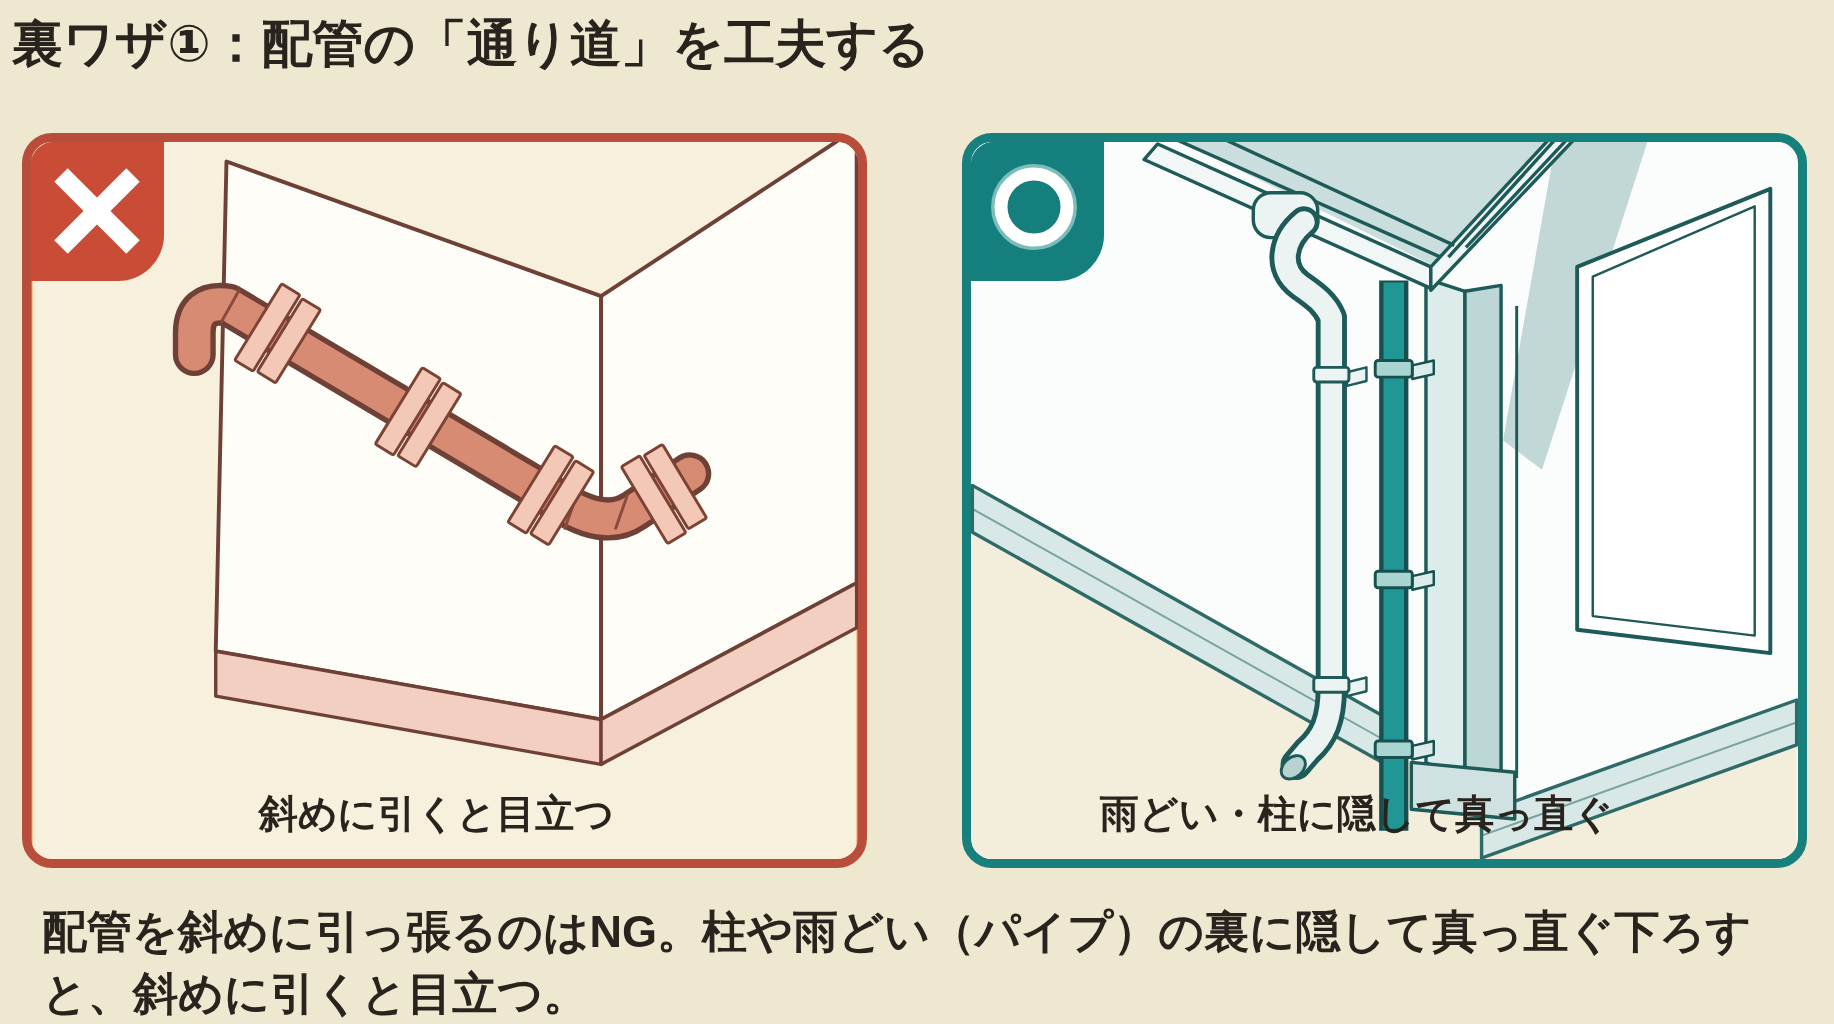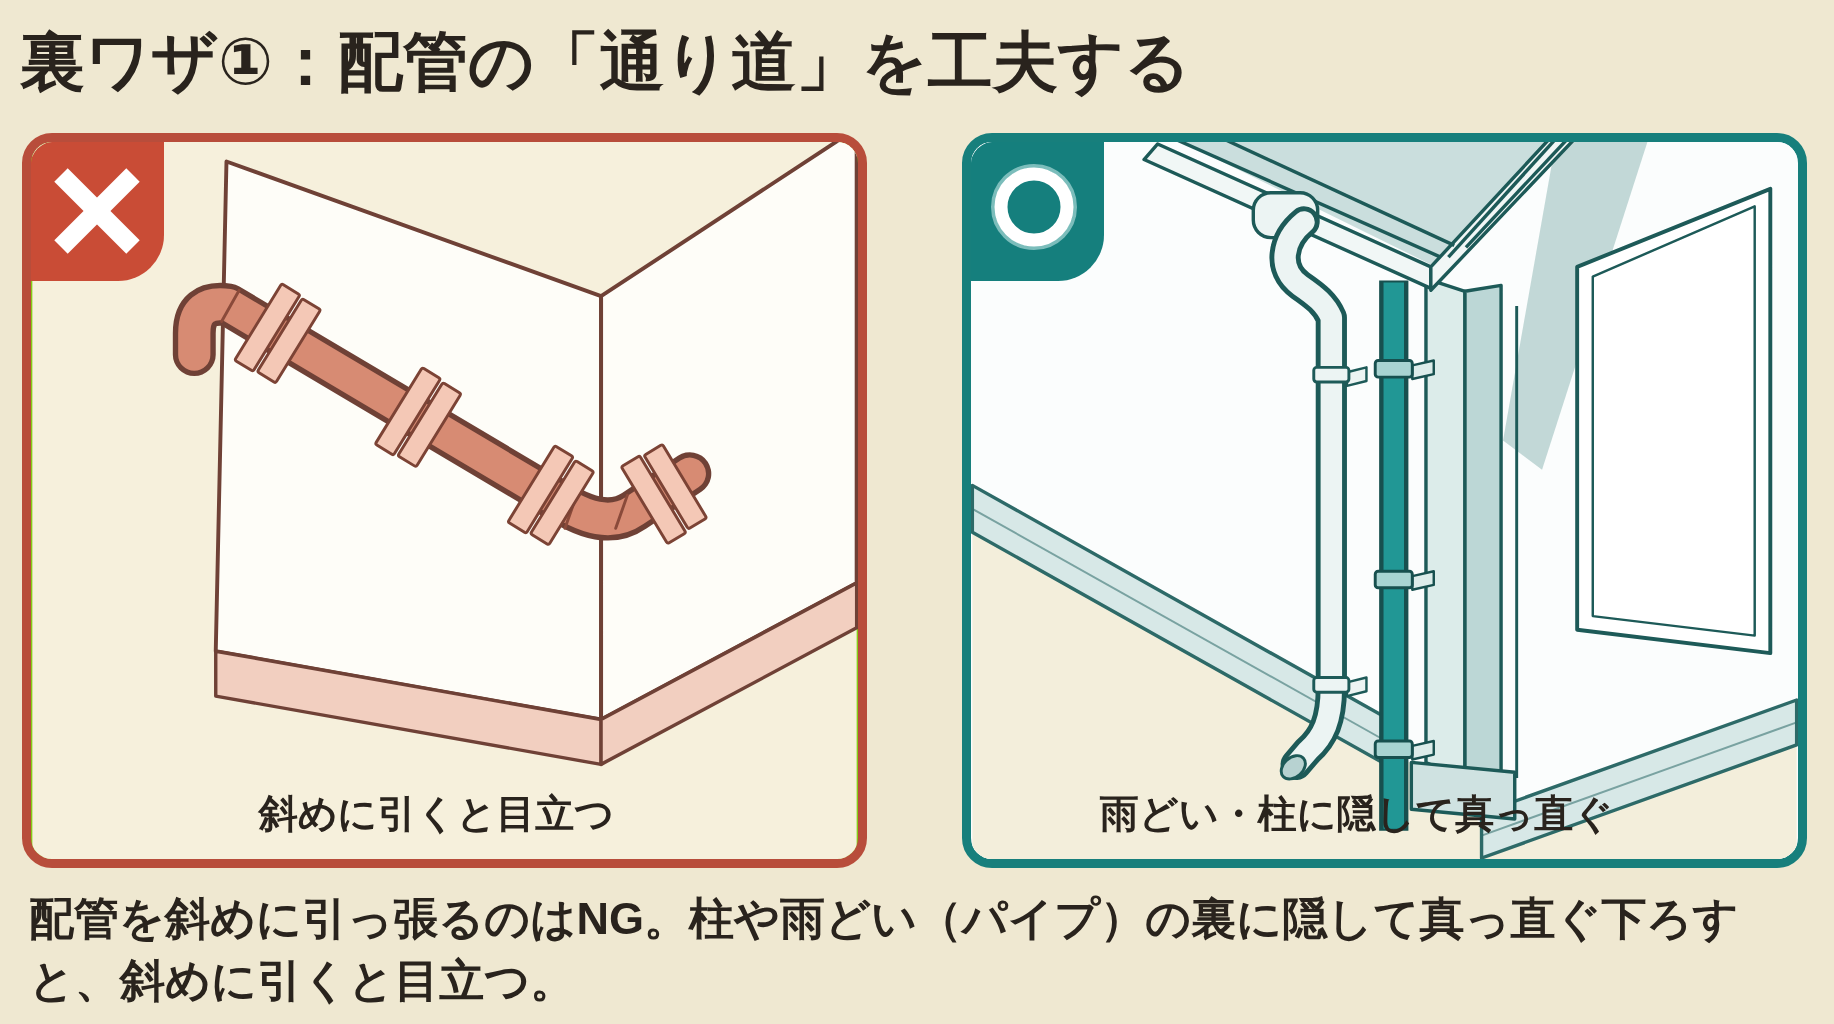--- a/index.html
+++ b/index.html
@@ -4,48 +4,48 @@
 <style>
   html,body{margin:0;padding:0;}
   .page{
     position:relative;
     width:1834px;height:1024px;
     background:#efe8d1;
     font-family:"Liberation Sans","DejaVu Sans",sans-serif;
     overflow:hidden;
   }
   .page-title{
-    position:absolute;left:12px;top:10px;margin:8px;
-    font-size:65px;font-weight:bold;color:#29231d;
+    position:absolute;left:12px;top:10px;margin:0;
+    font-size:51px;font-weight:bold;color:#29231d;
     letter-spacing:0px;white-space:nowrap;
   }
   .panel{
     position:absolute;top:133px;width:845px;height:735px;
     border:9px solid;border-radius:30px;box-sizing:border-box;
     overflow:hidden;
   }
-  .panel-ng{left:22px;border-color:#b84d3b;background:#84cc16;}
+  .panel-ng{left:22px;border-color:#b84d3b;background:#f97316;}
   .panel-ok{left:962px;border-color:#177f7c;background:#fbfdfd;}
   .illust{position:absolute;left:0;top:0;width:827px;height:717px;display:block;}
   .badge{
     position:absolute;left:-1px;top:-1px;width:134px;height:140px;
     border-radius:26px 0 46px 0;
   }
   .badge-ng{background:#c94c36;}
   .badge-ok{background:#157f7d;}
   .badge svg{position:absolute;left:0;top:0;}
   .caption{
     position:absolute;left:0;right:0;bottom:18px;
     text-align:center;font-size:39px;font-weight:bold;color:#29231d;
     white-space:nowrap;
   }
   .caption-ok{padding-right:90px;padding-left:34px;}
   .caption-ng{padding-right:16px;}
   .footer{
-    position:absolute;left:25px;top:884px;margin:4px;
+    position:absolute;left:25px;top:884px;margin:17px;
     font-size:45px;font-weight:bold;color:#29231d;line-height:62px;
   }
   .footer span{display:block;white-space:nowrap;}
 </style>
 </head>
 <body>
 
 <div class="page">
 
   <h1 class="page-title">裏ワザ①：配管の「通り道」を工夫する</h1>

